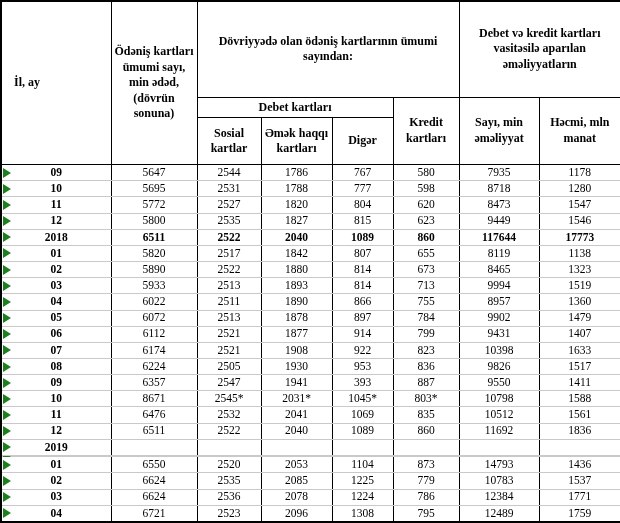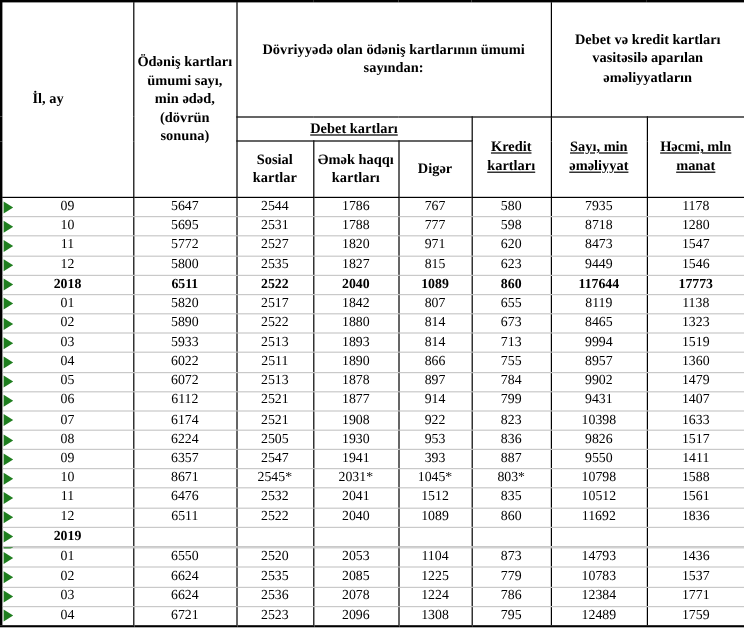--- a/index.html
+++ b/index.html
@@ -19,40 +19,40 @@
     border: 1px solid #000;
     background: #fff;
     font-weight: bold;
     font-size: 12px;
     line-height: 1.3;
     text-align: center;
     vertical-align: middle;
     padding: 2px 3px;
   }
   thead tr.hrow-1 { height: 96px; }
-  thead tr.hrow-2 { height: 17px; text-decoration: underline; }
+  thead tr.hrow-2 { height: 17px; }
   thead tr.hrow-3 { height: 47px; }
-  th.ilay-cell { text-align: left; padding-left: 25px; }
+  th.ilay-cell { text-align: left; padding-left: 12px; }
 
   tbody td {
     border-left: 1px solid #000;
     border-right: 1px solid #000;
     border-top: 1px solid #c9c9c9;
     border-bottom: 1px solid #c9c9c9;
     font-size: 11.5px;
     line-height: 1;
     text-align: center;
     vertical-align: middle;
     padding: 0 2px;
     white-space: nowrap;
     overflow: hidden;
   }
   tbody tr:first-child td { border-top: 1px solid #000; }
   tbody tr:last-child td { border-bottom: 2px solid #000; }
-  tbody td.label-cell { font-weight: normal; position: relative; }
+  tbody td.label-cell { font-weight: bold; position: relative; }
   tbody tr.bold-row td { font-weight: bold; margin-left: 24px; }
 
   .triangle {
     position: absolute;
     left: 1px;
     top: 50%;
     transform: translateY(-50%);
     width: 0; height: 0;
     border-top: 5px solid transparent;
     border-bottom: 5px solid transparent;
@@ -111,21 +111,21 @@
         <td>777</td>
         <td>598</td>
         <td>8718</td>
         <td>1280</td>
       </tr>
       <tr>
         <td class="label-cell"><span class="triangle" style="border-left-color: rgb(31, 126, 31);"></span><span>11</span></td>
         <td>5772</td>
         <td>2527</td>
         <td>1820</td>
-        <td>971</td>
+        <td>804</td>
         <td>620</td>
         <td>8473</td>
         <td>1547</td>
       </tr>
       <tr>
         <td class="label-cell"><span class="triangle" style="border-left-color: rgb(31, 126, 31);"></span><span>12</span></td>
         <td>5800</td>
         <td>2535</td>
         <td>1827</td>
         <td>815</td>
@@ -241,21 +241,21 @@
         <td>1045*</td>
         <td>803*</td>
         <td>10798</td>
         <td>1588</td>
       </tr>
       <tr>
         <td class="label-cell"><span class="triangle" style="border-left-color: rgb(31, 126, 31);"></span><span>11</span></td>
         <td>6476</td>
         <td>2532</td>
         <td>2041</td>
-        <td>1512</td>
+        <td>1069</td>
         <td>835</td>
         <td>10512</td>
         <td>1561</td>
       </tr>
       <tr>
         <td class="label-cell"><span class="triangle" style="border-left-color: rgb(31, 126, 31);"></span><span>12</span></td>
         <td>6511</td>
         <td>2522</td>
         <td>2040</td>
         <td>1089</td>

